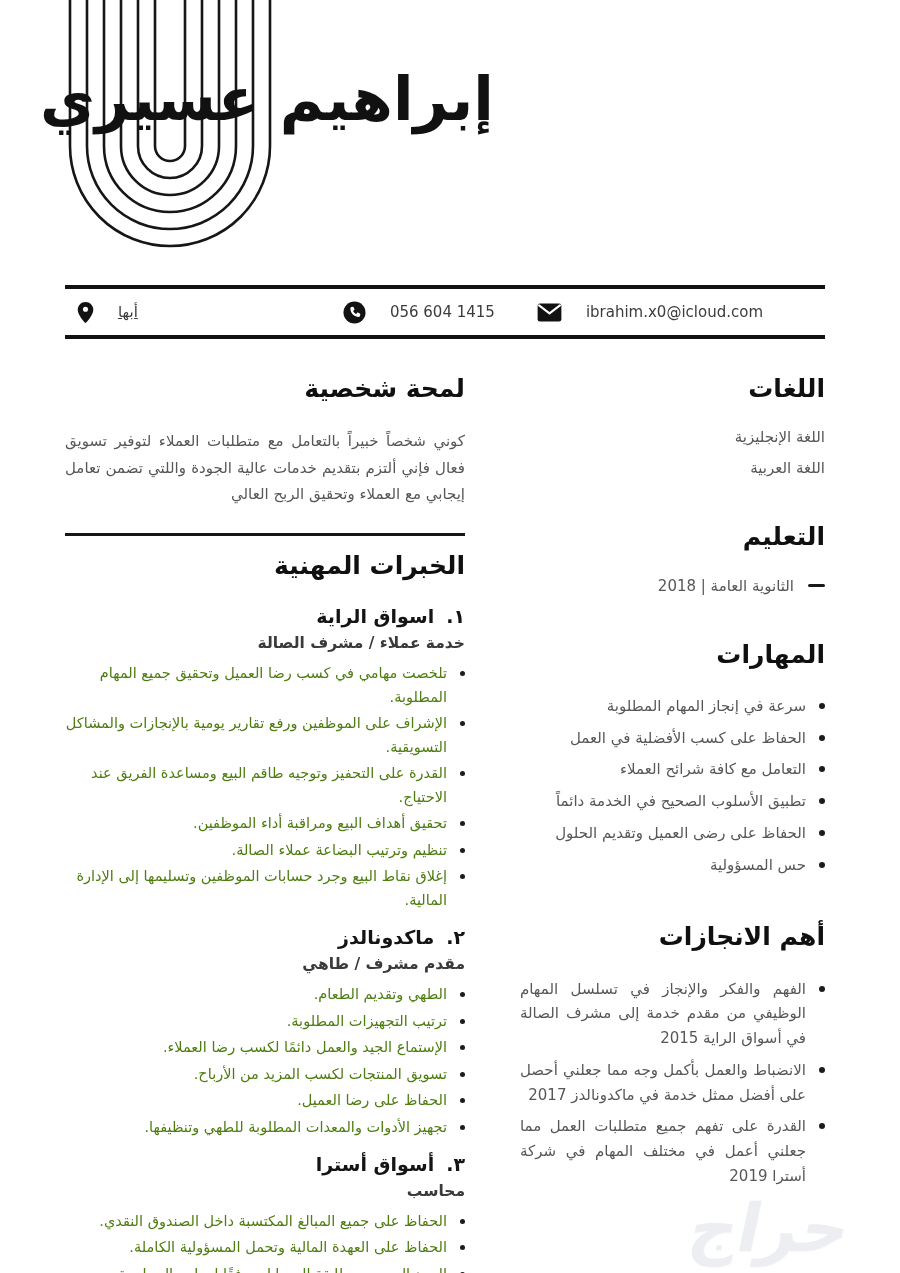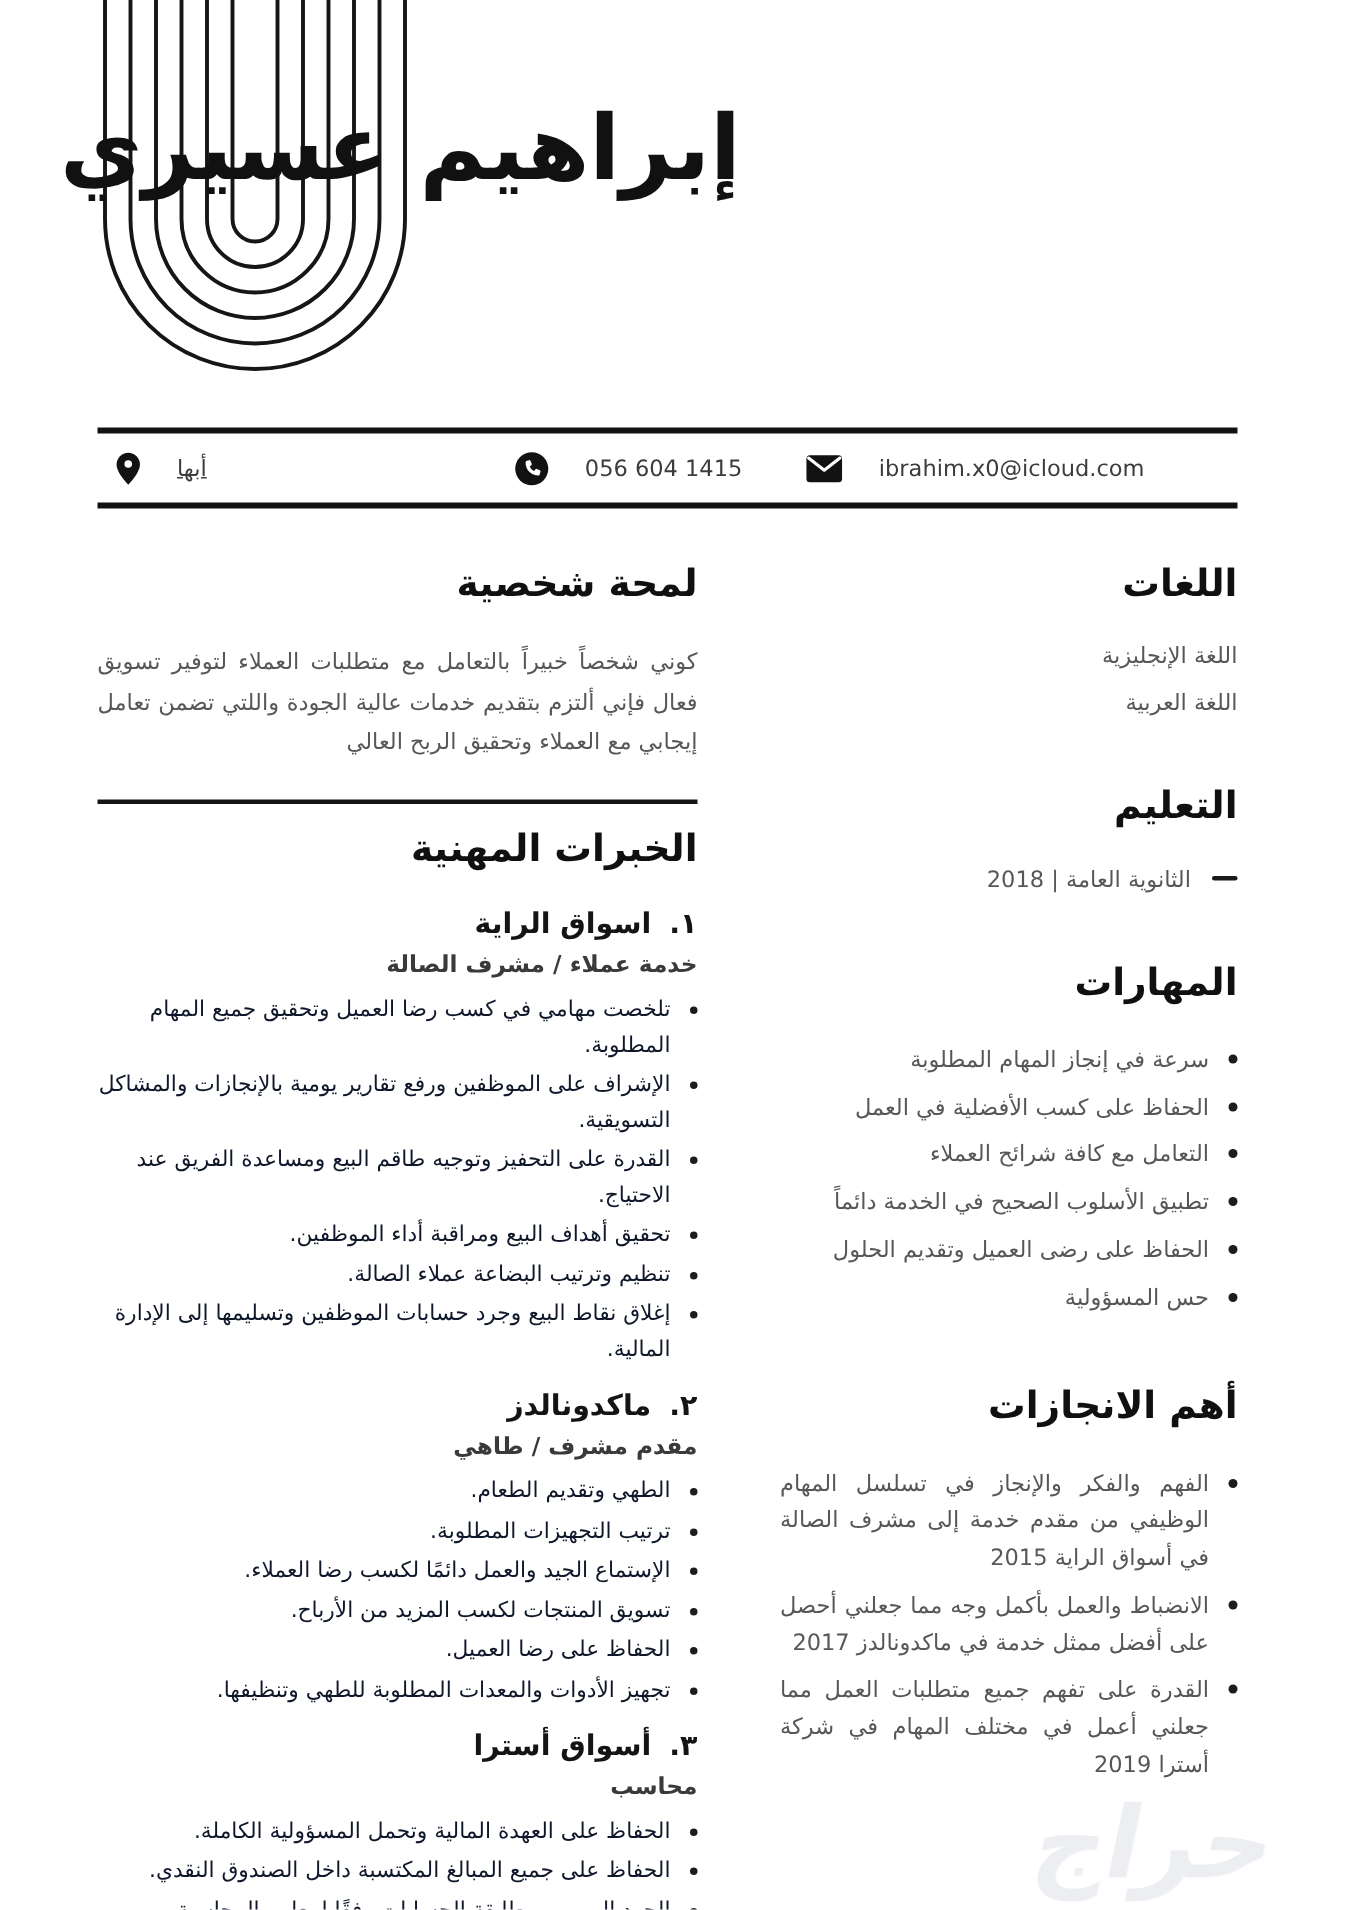--- a/index.html
+++ b/index.html
@@ -39,21 +39,21 @@
   .blist li { display:flex; align-items:flex-start; gap:13px; color:#575757; font-size:15px; line-height:1.65; margin-bottom:7px; }
   .blist li::before { content:""; flex:0 0 auto; width:6px; height:6px; border-radius:50%; background:#1c1c1c; margin-top:9px; }
   .blist.justify li span { flex:1; text-align:justify; text-align-last:right; }
 
   
   .profile-text { color:#575757; font-size:15px; line-height:1.75; text-align:justify; text-align-last:right; margin-bottom:26px; }
   .exp-section { border-top:3px solid #161616; padding-top:14px; }
   .job { margin-top:14px; }
   .job-title { display:flex; gap:12px; align-items:baseline; font-size:19px; font-weight:800; color:#141414; margin-bottom:7px; }
   .job-role { font-size:15.5px; font-weight:700; color:#3a3a3a; margin-bottom:10px; }
-  .job .blist li { font-size:14.5px; line-height:1.62; margin-bottom:3px; color:#0f172a; }
+  .job .blist li { font-size:14.5px; line-height:1.62; margin-bottom:3px; color:#4d7c0f; }
   .job .blist li::before { width:5px; height:5px; margin-top:9px; }
   .watermark-text { position:absolute; bottom:6px; left:640px; width:260px; text-align:center;
         font-size:66px; font-weight:800; color:#eceef2; transform:skewX(-12deg);
         text-shadow:1px 1px 0 #f7f8fa; letter-spacing:4px; direction:rtl; }
 </style>
 </head>
 <body>
 
 <div class="page">
 
@@ -231,24 +231,24 @@
 
         <section class="job">
           <h3 class="job-title">
             <span>٣.</span>
             <span>أسواق أسترا</span>
           </h3>
           <div class="job-role">محاسب</div>
           <ul class="blist">
 
           <li>
+                <span>الحفاظ على جميع المبالغ المكتسبة داخل الصندوق النقدي.</span>
+              </li>
+              <li>
                 <span>الحفاظ على العهدة المالية وتحمل المسؤولية الكاملة.</span>
-              </li>
-              <li>
-                <span>الحفاظ على جميع المبالغ المكتسبة داخل الصندوق النقدي.</span>
               </li>
               <li>
                 <span>الجرد اليومي ومطابقة الحسابات وفقًا لمعايير المحاسبة.</span>
               </li>
             </ul>
         </section>
 
       </section>
     </main>
   </div>

